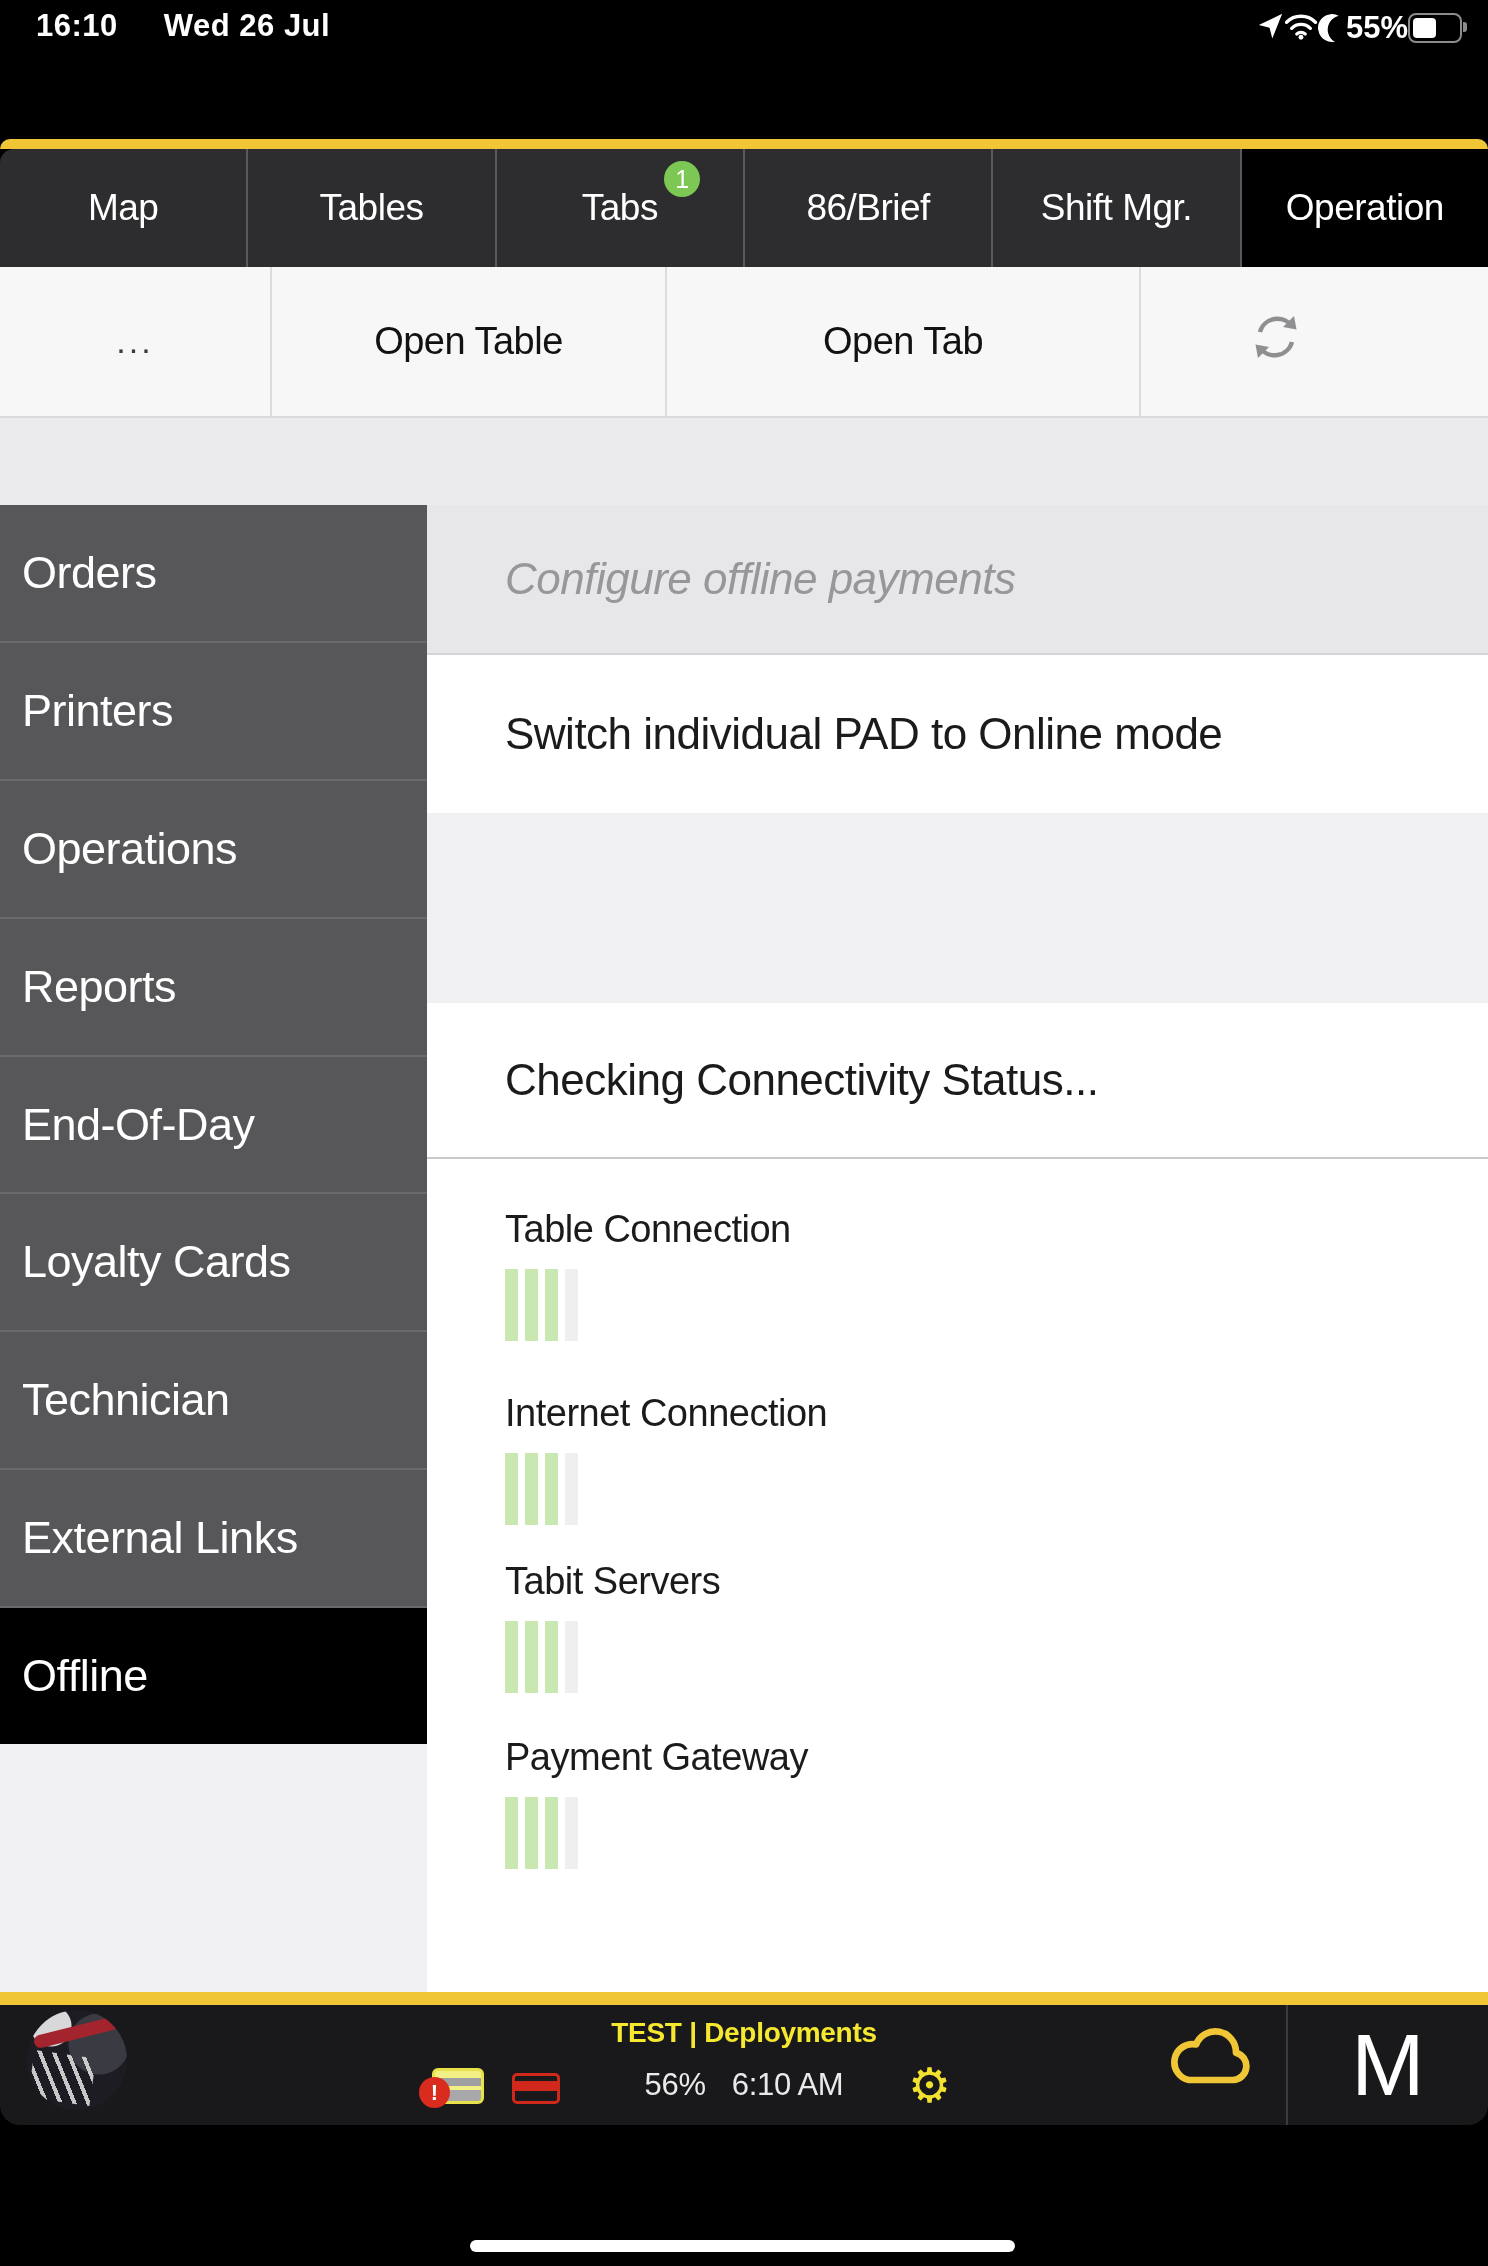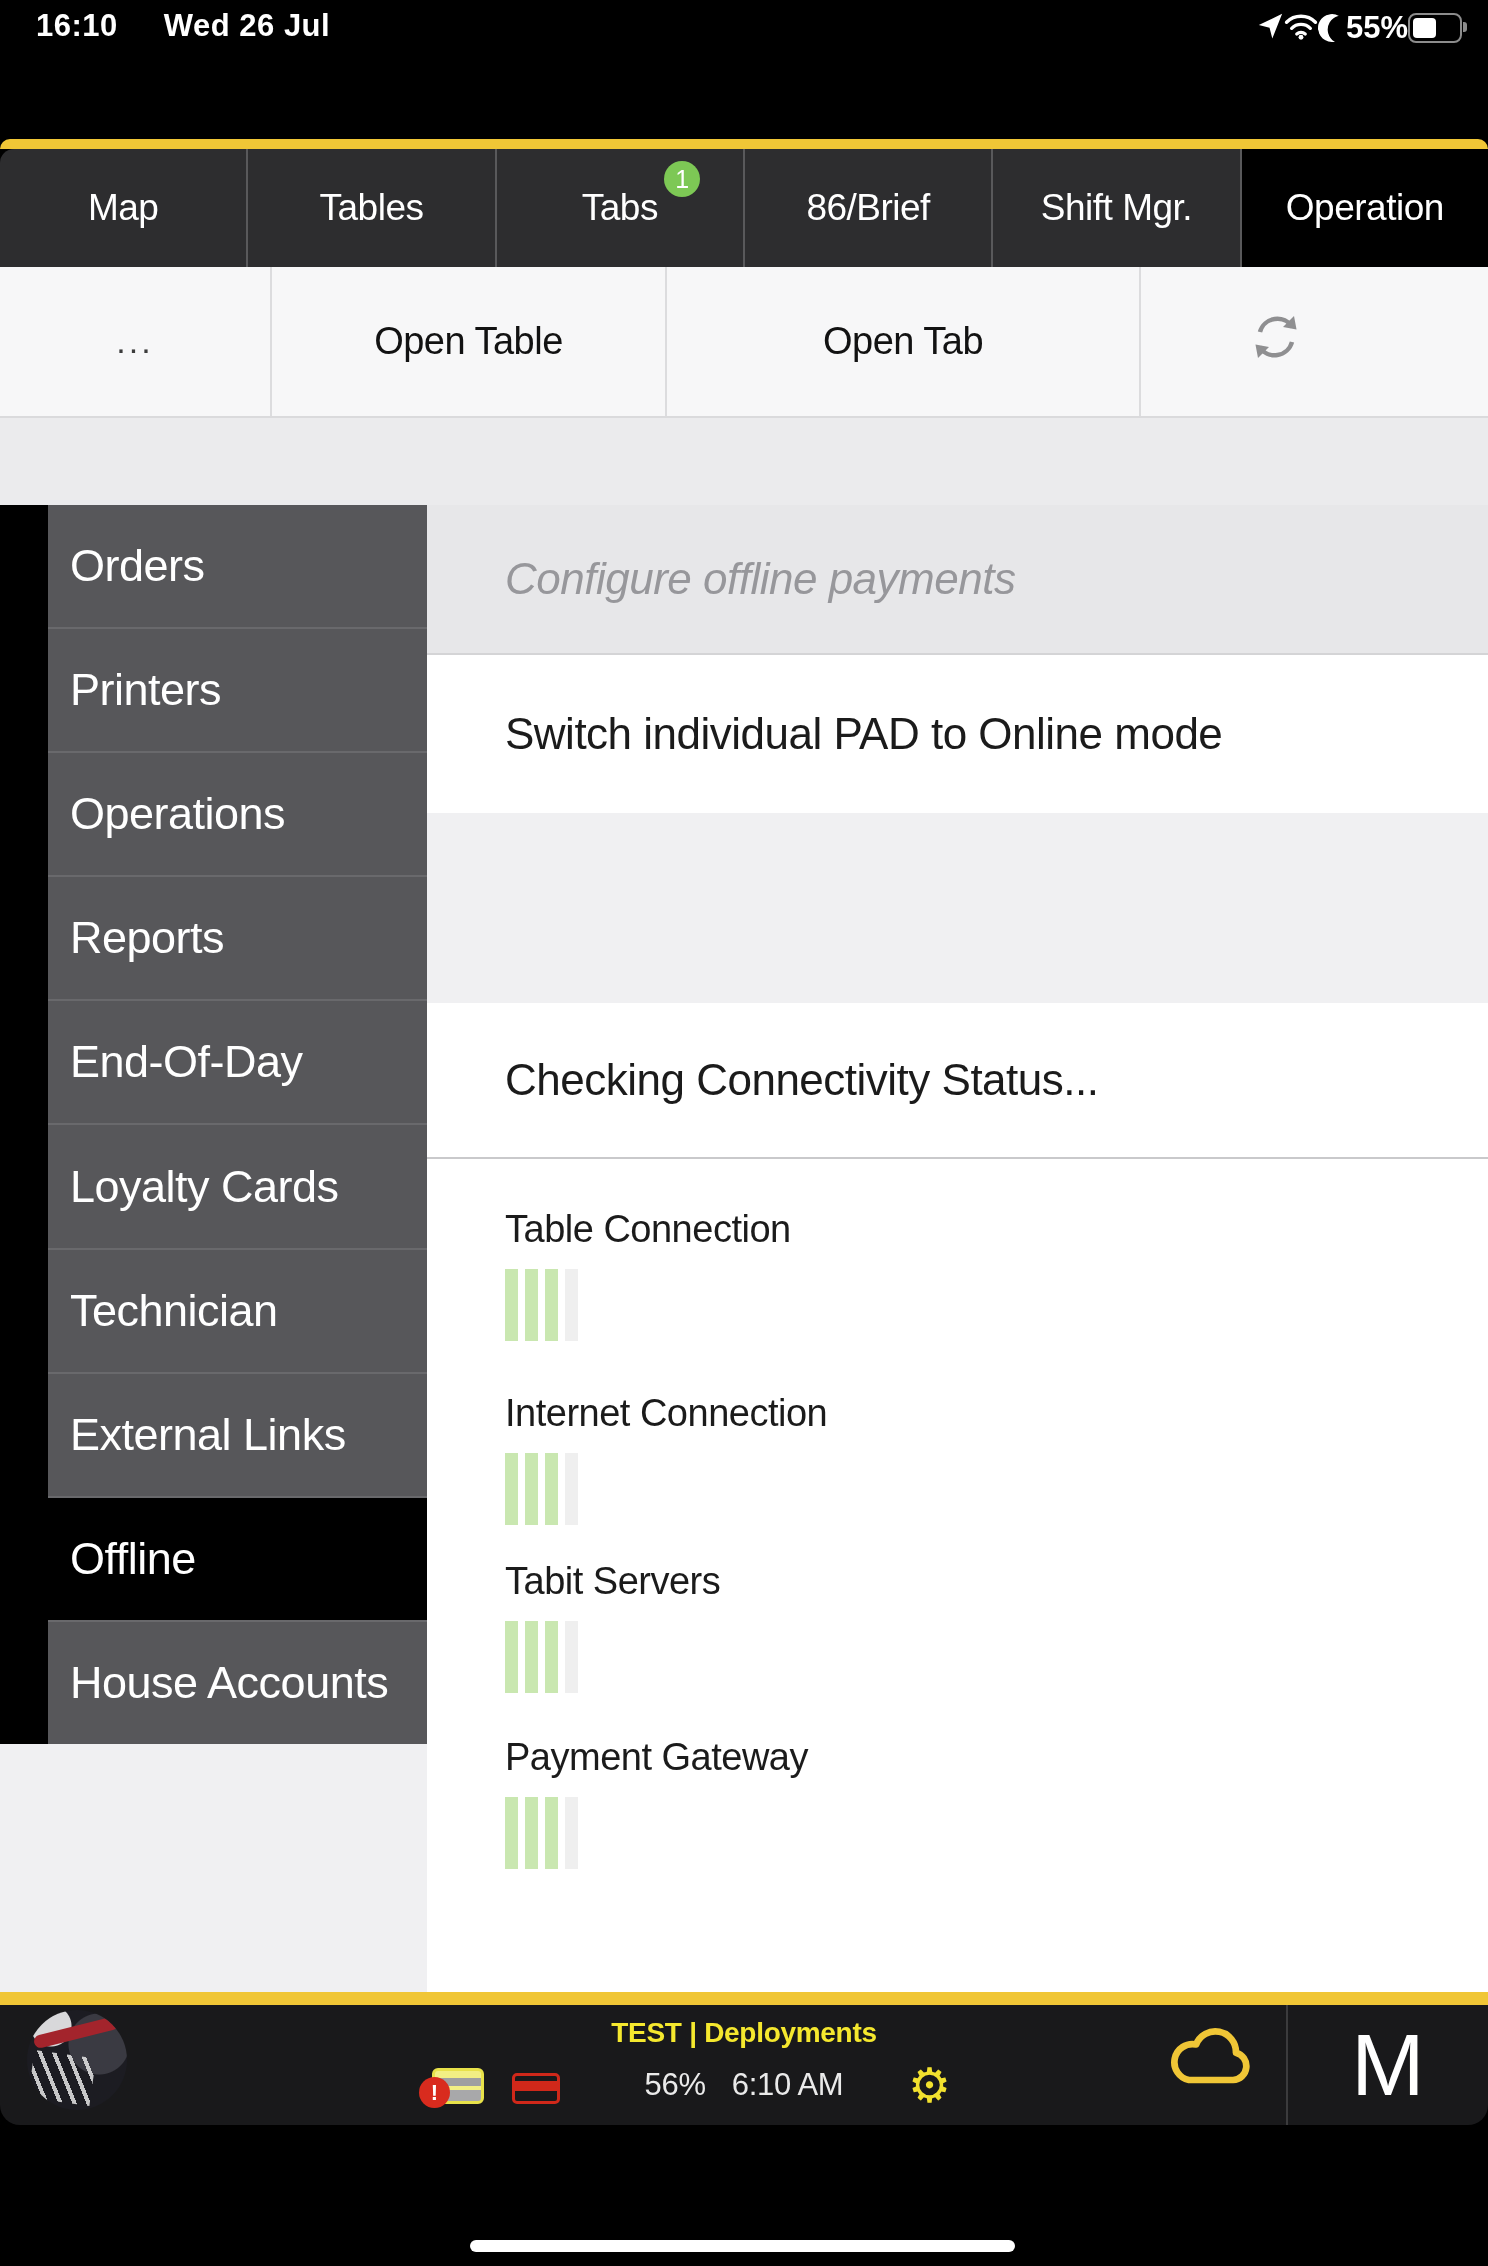--- a/index.html
+++ b/index.html
@@ -47,21 +47,21 @@
   .acell.w1{width:395px;}
   .acell.w2{width:474px;}
   .acell.last{width:269px;border-right:none;}
 
   .midgap{top:418px;left:0;width:1488px;height:87px;background:#EBEBED;}
 
   
   .sidebar{top:505px;left:0;width:427px;height:1239px;display:flex;flex-direction:column;}
   .side-item{flex:1;background:#57575A;border-bottom:2px solid #69696C;box-sizing:border-box;
              display:flex;align-items:center;padding-left:22px;
-             color:#fff;font-size:45px;font-weight:400;letter-spacing:-.5px;margin-left:48px;}
+             color:#fff;font-size:45px;font-weight:400;letter-spacing:-.5px;}
   .side-item:last-child{border-bottom:none;}
   .side-item.selected{background:#000;}
   .side-below{top:1744px;left:0;width:427px;height:248px;background:#F0F0F2;}
 
   
   .content{top:505px;left:427px;width:1061px;height:1487px;background:#fff;}
   .c-header{position:absolute;top:0;left:0;right:0;height:150px;background:#E7E7E9;
             border-bottom:2px solid #D4D4D6;box-sizing:border-box;display:flex;align-items:center;
             padding-left:78px;font-size:44px;color:#97979B;letter-spacing:-.5px;font-style:italic;}
   .c-row1{position:absolute;top:150px;left:0;right:0;height:158px;background:#fff;
@@ -212,23 +212,20 @@
     </div>
   <div class="side-item">
       <span>Technician</span>
     </div>
   <div class="side-item">
       <span>External Links</span>
     </div>
   <div class="side-item selected">
       <span>Offline</span>
     </div>
-  <div class="side-item">
-      <span>House Accounts</span>
-    </div>
 </div>
 <div class="abs side-below"></div>
 
 <div class="abs content">
   <div class="c-header">Configure offline payments</div>
   <div class="c-row1">Switch individual PAD to Online mode</div>
   <div class="c-gap"></div>
   <div class="c-row2">Checking Connectivity Status...</div>
 
   <div class="conn-item" style="top:703px;">

